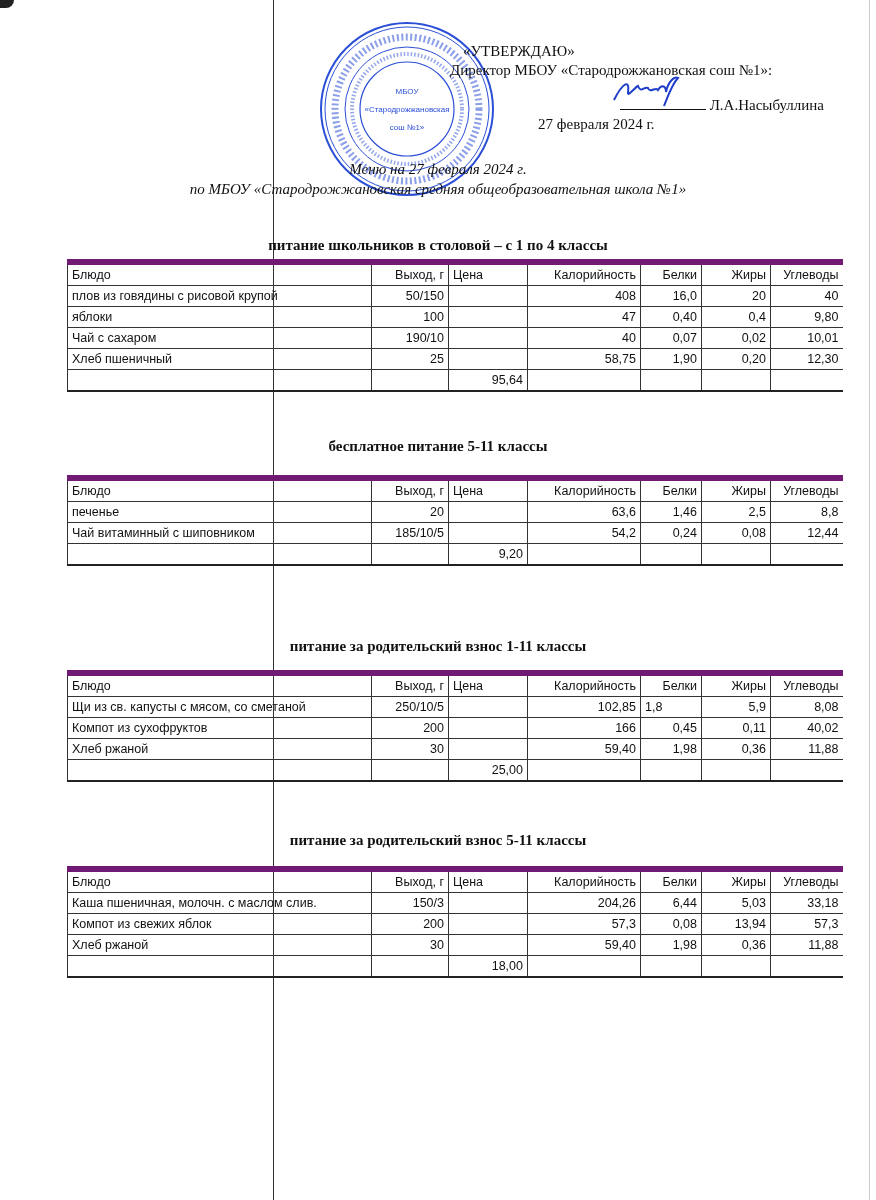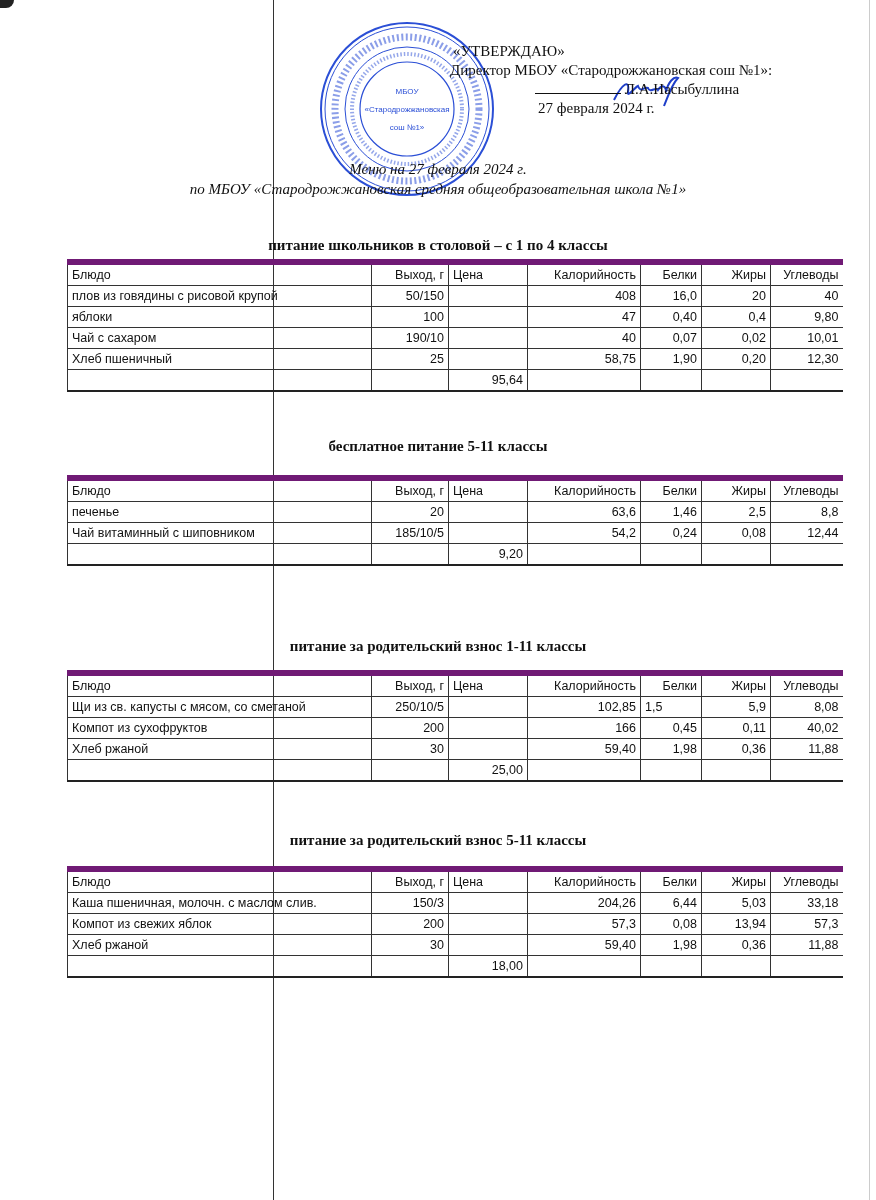--- a/index.html
+++ b/index.html
@@ -5,22 +5,22 @@
   html, body { margin:0; padding:0; }
   body { width:876px; height:1200px; background:#fff; position:relative; overflow:hidden; color:#111; }
   .serif { font-family:"Liberation Serif", "DejaVu Serif", serif; }
   .sans { font-family:"Liberation Sans", "DejaVu Sans", sans-serif; }
 
   .scan-line { position:absolute; left:273px; top:0; width:1px; height:1200px; background:#333; }
   .scan-edge { position:absolute; left:869px; top:0; width:1px; height:1200px; background:#ccc; }
   .corner-mark { position:absolute; left:0; top:0; width:14px; height:8px; background:#222; border-bottom-right-radius:8px; }
 
   .approve { position:absolute; left:450px; top:42px; font-size:15px; line-height:19px; }
-  .approve .l1 { margin-left:3px; }
-  .approve .l3 { text-align:center; width:374px; position:relative; }
+  .approve .l1 { margin-left:13px; }
+  .approve .l3 { text-align:right; width:374px; position:relative;margin-top:16px; }
   .approve .sigline { display:inline-block; width:86px; border-bottom:1px solid #111; margin-right:4px; vertical-align:baseline; height:12px; }
   .approve .l4 { margin-left:88px; }
   .signature { position:absolute; left:608px; top:74px; width:80px; height:34px; }
 
   .stamp { position:absolute; left:318px; top:20px; width:178px; height:178px; }
 
   .doc-title { position:absolute; left:0; width:876px; text-align:center; font-size:15px; line-height:19px;font-style:italic; }
 
   .section-title { position:absolute; left:0; width:876px; text-align:center; font-weight:bold; font-size:15px; }
 
@@ -210,21 +210,21 @@
     <td class="num">Калорийность</td>
     <td class="num">Белки</td>
     <td class="num">Жиры</td>
     <td class="num">Углеводы</td>
   </tr>
   <tr>
     <td class="left">Щи из св. капусты с мясом, со сметаной</td>
     <td class="num">250/10/5</td>
     <td class="num"></td>
     <td class="num">102,85</td>
-    <td class="left">1,5</td>
+    <td class="left">1,8</td>
     <td class="num">5,9</td>
     <td class="num">8,08</td>
   </tr>
   <tr>
     <td class="left">Компот из сухофруктов</td>
     <td class="num">200</td>
     <td class="num"></td>
     <td class="num">166</td>
     <td class="num">0,45</td>
     <td class="num">0,11</td>

